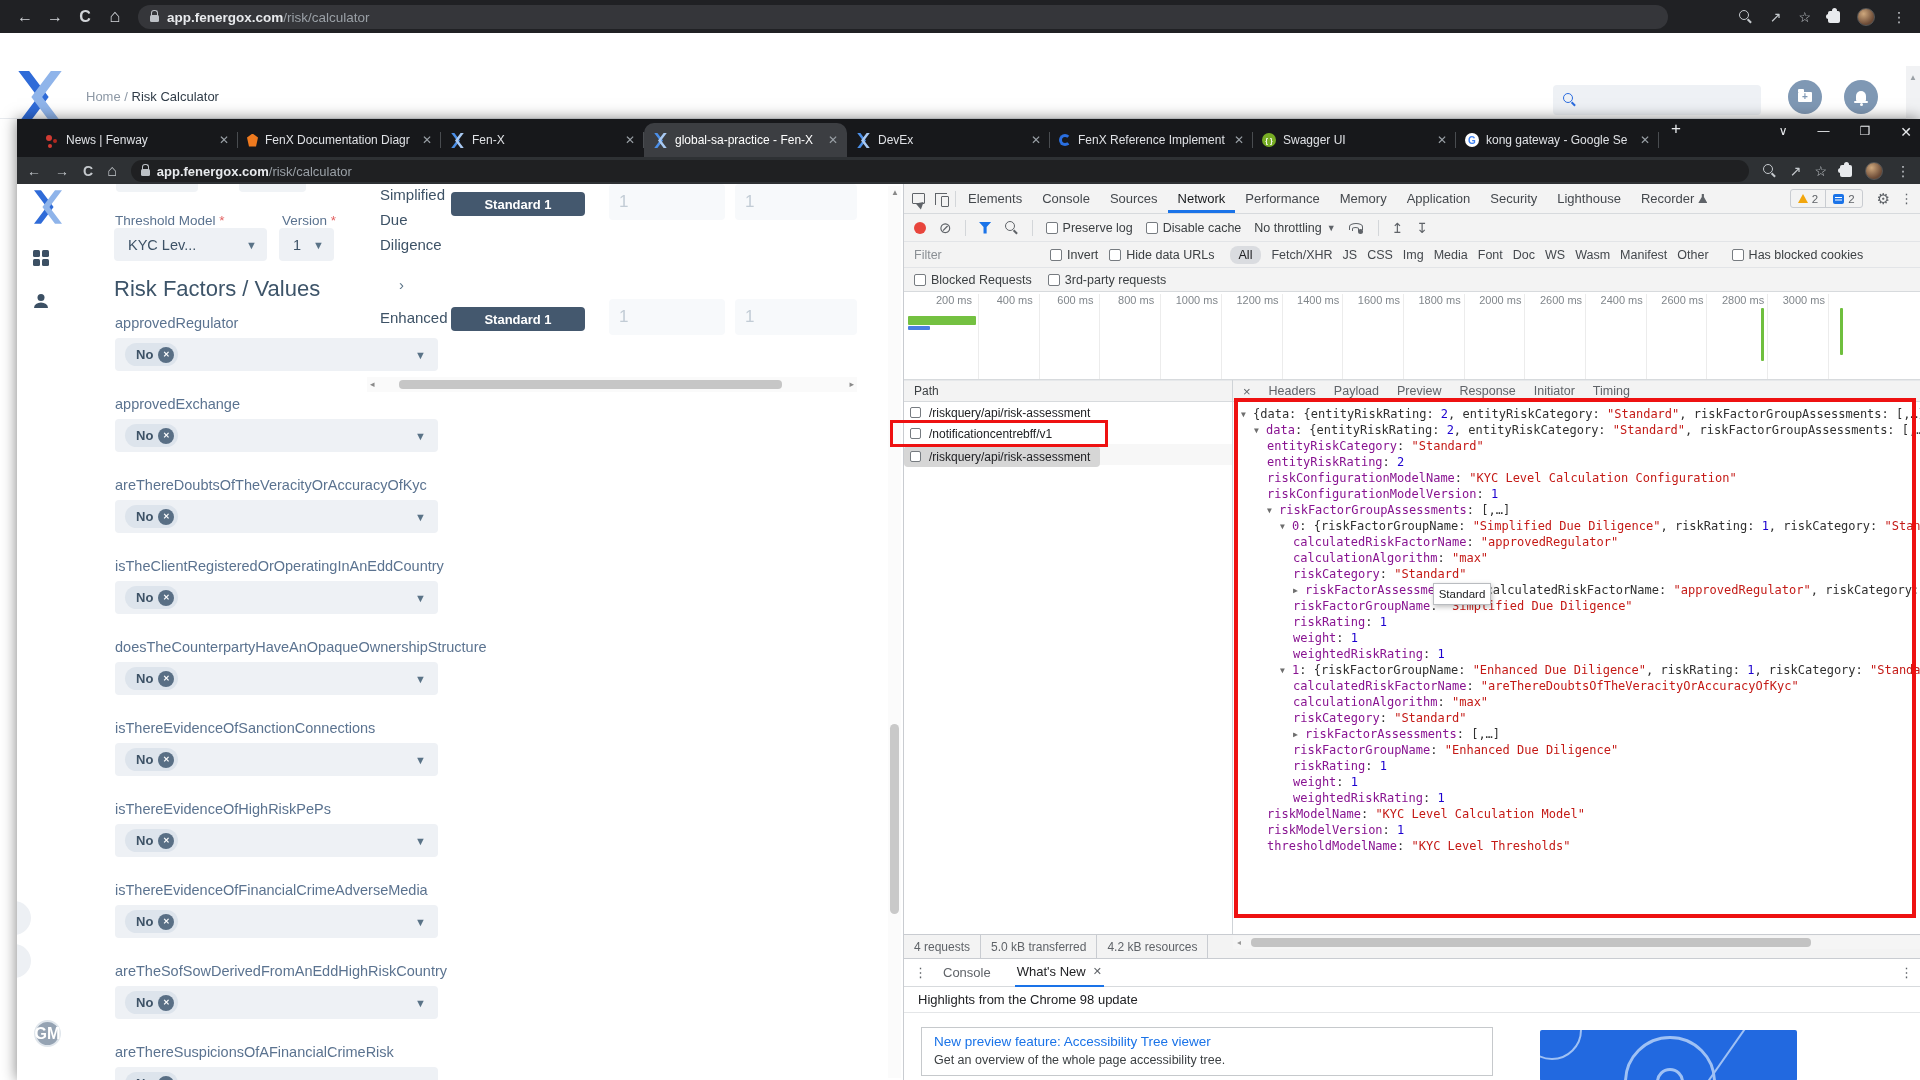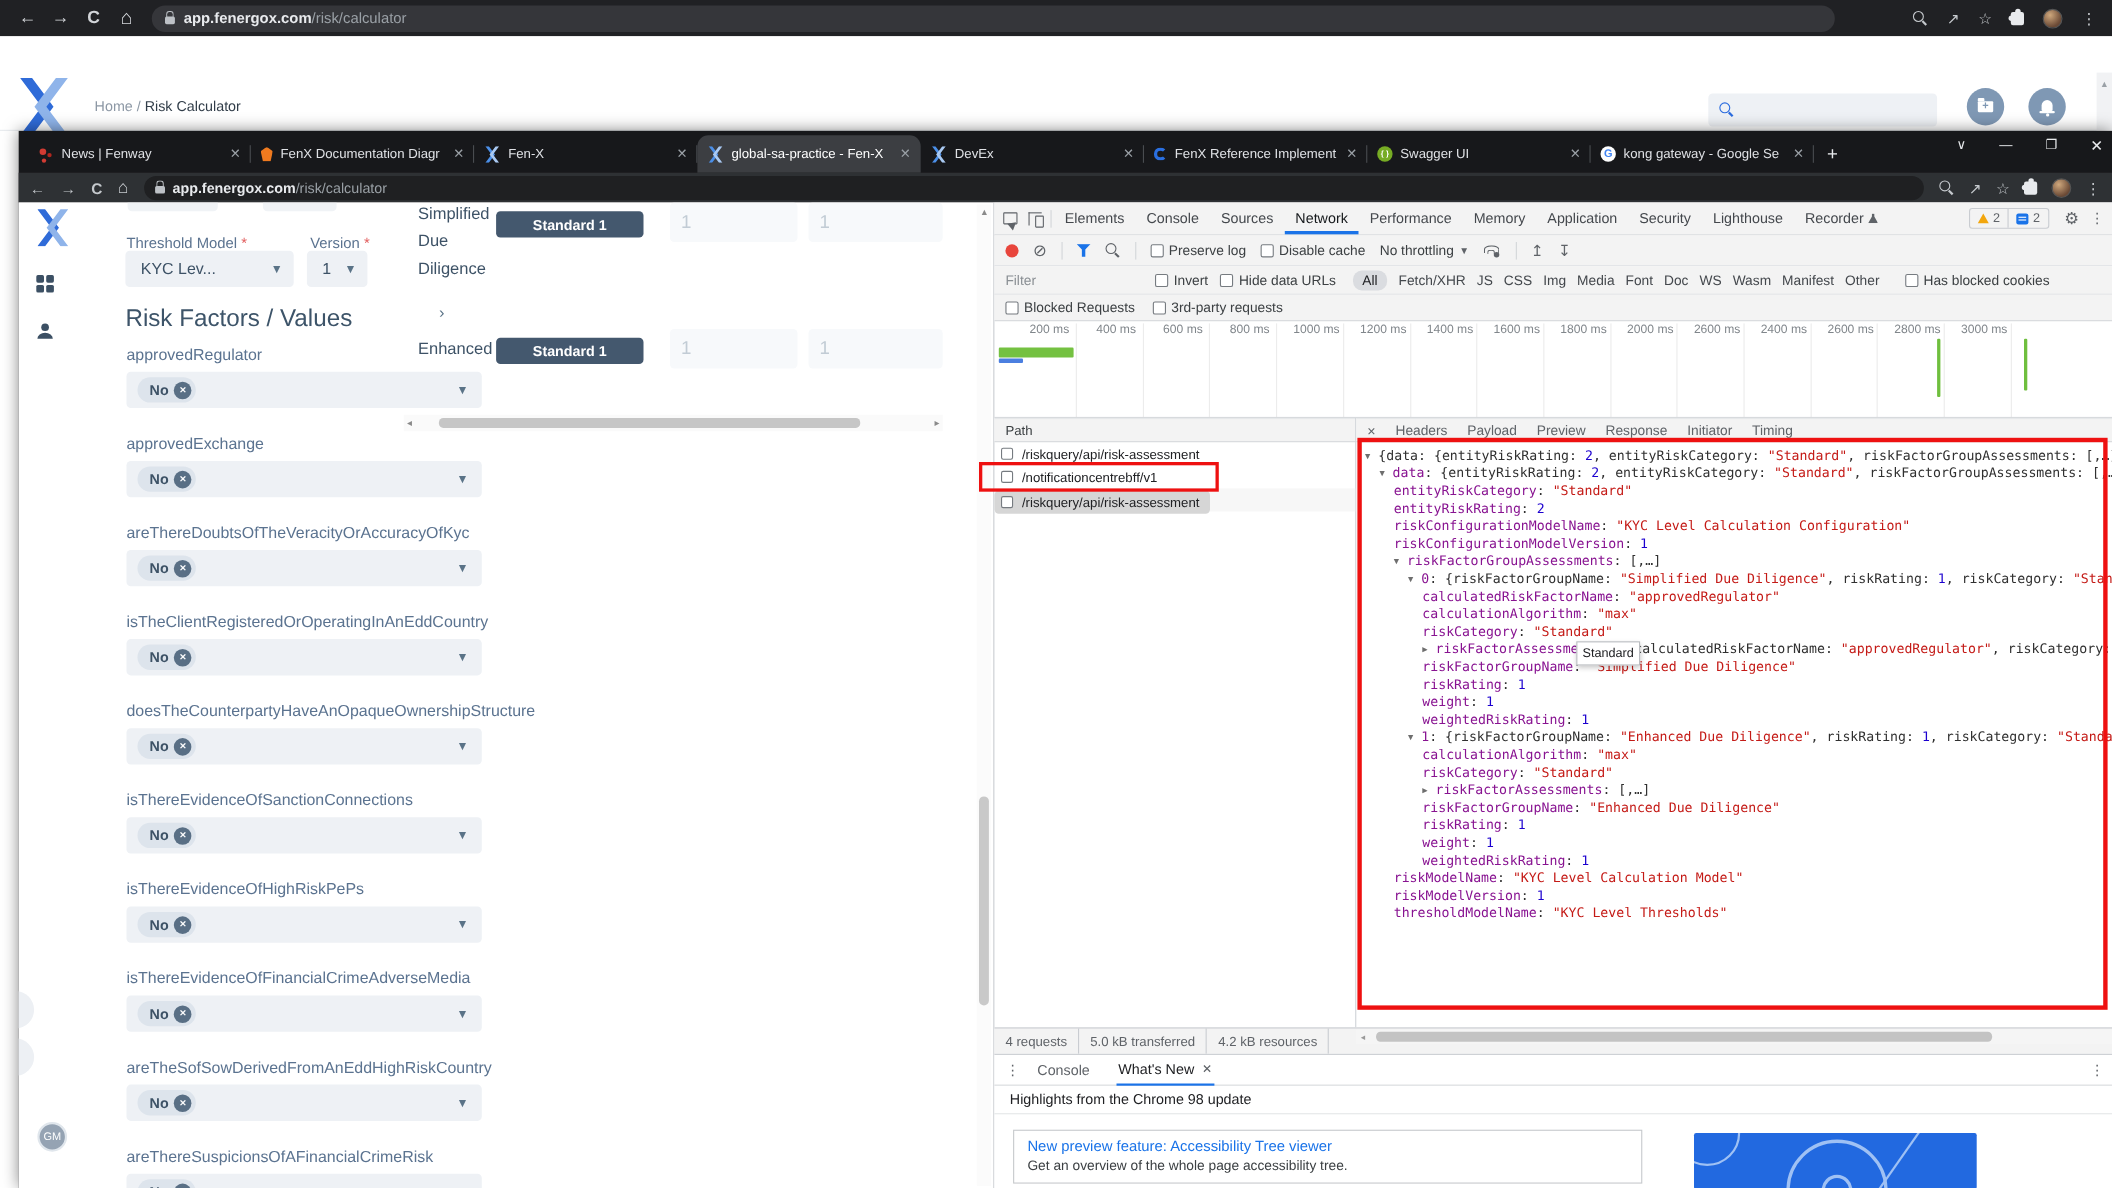--- a/index.html
+++ b/index.html
@@ -48,21 +48,21 @@
   .folder::after{content:"+";position:absolute;left:4px;top:-1px;color:#7f98b4;font-size:10px;font-weight:bold;}
   .bell{width:10px;height:10px;background:#fff;border-radius:5px 5px 1px 1px;position:relative;margin-top:-3px;}
   .bell::before{content:"";position:absolute;bottom:-2px;left:-2px;width:14px;height:2px;background:#fff;border-radius:1px;}
   .bell::after{content:"";position:absolute;bottom:-5px;left:3.5px;width:3px;height:3px;background:#fff;border-radius:50%;}
   .o-scroll{position:absolute;right:0;top:33px;width:14px;height:86px;background:#f1f2f4;text-align:center;}
   .o-scroll span{color:#9aa0a6;font-size:8px;line-height:14px;}
 
   
   .window{position:absolute;left:17px;top:119px;width:1903px;height:961px;background:#17181b;
           box-shadow:0 0 14px rgba(0,0,0,.5);}
-  .tabstrip{position:relative;width:100%;height:38px;display:flex;align-items:flex-end;padding-left:8px;}
+  .tabstrip{position:relative;width:100%;height:38px;display:flex;align-items:flex-start;padding-left:18px;}
   .wtab{flex:0 0 203px;height:34px;display:flex;align-items:center;gap:7px;padding:0 9px;
         color:#dfe1e5;font-size:12px;position:relative;}
   .wtab.active{background:#3c3e42;border-radius:10px 10px 0 0;color:#fff;}
   .wtab .ttl{flex:1;white-space:nowrap;overflow:hidden;}
   .wtab .cls{color:#9aa0a6;font-size:12px;flex:0 0 auto;}
   .wtab:not(.active)::after{content:"";position:absolute;right:0;top:9px;height:16px;width:1px;background:#494c50;}
   .fav{width:15px;height:15px;flex:0 0 auto;display:inline-flex;align-items:center;justify-content:center;}
   .fav.fenway{position:relative;}
   .fav.fenway::before{content:"";position:absolute;width:6px;height:6px;border-radius:50%;background:#d23b33;left:2px;top:2px;
         box-shadow:6px 3px 0 -1px #b0271f,1px 8px 0 -1px #d23b33;}
@@ -82,21 +82,21 @@
 
   
   .content{position:absolute;left:0;top:65px;width:1903px;height:896px;background:#fff;overflow:hidden;}
   .app-pane{position:absolute;left:0;top:0;width:886px;height:896px;background:#fff;}
 
   
   .sb-logo{position:absolute;left:17px;top:6px;}
   .sb-ic{position:absolute;left:15px;}
   .halfcircle{position:absolute;width:34px;height:34px;border-radius:50%;background:#edf0f4;}
   .gm{position:absolute;left:17px;top:836px;width:27px;height:27px;border-radius:50%;background:#95a3b3;
-      border:2px solid #e0e6ec;color:#fff;font-size:10px;font-weight:normal;display:flex;align-items:center;justify-content:center;}
+      border:2px solid #e0e6ec;color:#fff;font-size:16px;font-weight:bold;display:flex;align-items:center;justify-content:center;}
 
   
   .cutbox{position:absolute;top:0;height:8px;background:#f0f3f6;border-radius:0 0 4px 4px;}
   .f-sm-label{position:absolute;top:29px;font-size:13.5px;color:#5b7390;}
   .req{color:#e25f5f;}
   .sel{position:absolute;top:44px;height:33px;background:#eef1f5;border-radius:4px;display:flex;align-items:center;
        font-size:14.5px;color:#3d5266;padding:0 10px 0 14px;}
   .sel .car{margin-left:auto;color:#5a7387;font-size:11px;padding-left:12px;}
   .h1{position:absolute;left:97px;top:92px;font-size:22px;color:#3d5469;}
   .fields{position:absolute;left:98px;top:131px;width:323px;}
@@ -695,20 +695,21 @@
             <div class="jline" style="padding-left: 47px;"><span class="tri">▼</span><span class="jk">0</span><span class="jp">: {riskFactorGroupName: </span><span class="js">"Simplified Due Diligence"</span><span class="jp">, riskRating: </span><span class="jn">1</span><span class="jp">, riskCategory: </span><span class="js">"Standard"</span></div>
             <div class="jline" style="padding-left: 60px;"><span class="jk">calculatedRiskFactorName</span><span class="jp">: </span><span class="js">"approvedRegulator"</span></div>
             <div class="jline" style="padding-left: 60px;"><span class="jk">calculationAlgorithm</span><span class="jp">: </span><span class="js">"max"</span></div>
             <div class="jline" style="padding-left: 60px;"><span class="jk">riskCategory</span><span class="jp">: </span><span class="js">"Standard"</span></div>
             <div class="jline" style="padding-left: 60px;"><span class="tri">▶</span><span class="jk">riskFactorAssessments</span><span class="jp">: [{calculatedRiskFactorName: </span><span class="js">"approvedRegulator"</span><span class="jp">, riskCategory: </span></div>
             <div class="jline" style="padding-left: 60px;"><span class="jk">riskFactorGroupName</span><span class="jp">: </span><span class="js">"Simplified Due Diligence"</span></div>
             <div class="jline" style="padding-left: 60px;"><span class="jk">riskRating</span><span class="jp">: </span><span class="jn">1</span></div>
             <div class="jline" style="padding-left: 60px;"><span class="jk">weight</span><span class="jp">: </span><span class="jn">1</span></div>
             <div class="jline" style="padding-left: 60px;"><span class="jk">weightedRiskRating</span><span class="jp">: </span><span class="jn">1</span></div>
             <div class="jline" style="padding-left: 47px;"><span class="tri">▼</span><span class="jk">1</span><span class="jp">: {riskFactorGroupName: </span><span class="js">"Enhanced Due Diligence"</span><span class="jp">, riskRating: </span><span class="jn">1</span><span class="jp">, riskCategory: </span><span class="js">"Standard"</span></div>
+            <div class="jline" style="padding-left: 60px;"><span class="jk">calculatedRiskFactorName</span><span class="jp">: </span><span class="js">"areThereDoubtsOfTheVeracityOrAccuracyOfKyc"</span></div>
             <div class="jline" style="padding-left: 60px;"><span class="jk">calculationAlgorithm</span><span class="jp">: </span><span class="js">"max"</span></div>
             <div class="jline" style="padding-left: 60px;"><span class="jk">riskCategory</span><span class="jp">: </span><span class="js">"Standard"</span></div>
             <div class="jline" style="padding-left: 60px;"><span class="tri">▶</span><span class="jk">riskFactorAssessments</span><span class="jp">: [,…]</span></div>
             <div class="jline" style="padding-left: 60px;"><span class="jk">riskFactorGroupName</span><span class="jp">: </span><span class="js">"Enhanced Due Diligence"</span></div>
             <div class="jline" style="padding-left: 60px;"><span class="jk">riskRating</span><span class="jp">: </span><span class="jn">1</span></div>
             <div class="jline" style="padding-left: 60px;"><span class="jk">weight</span><span class="jp">: </span><span class="jn">1</span></div>
             <div class="jline" style="padding-left: 60px;"><span class="jk">weightedRiskRating</span><span class="jp">: </span><span class="jn">1</span></div>
             <div class="jline" style="padding-left: 34px;"><span class="jk">riskModelName</span><span class="jp">: </span><span class="js">"KYC Level Calculation Model"</span></div>
             <div class="jline" style="padding-left: 34px;"><span class="jk">riskModelVersion</span><span class="jp">: </span><span class="jn">1</span></div>
             <div class="jline" style="padding-left: 34px;"><span class="jk">thresholdModelName</span><span class="jp">: </span><span class="js">"KYC Level Thresholds"</span></div>

